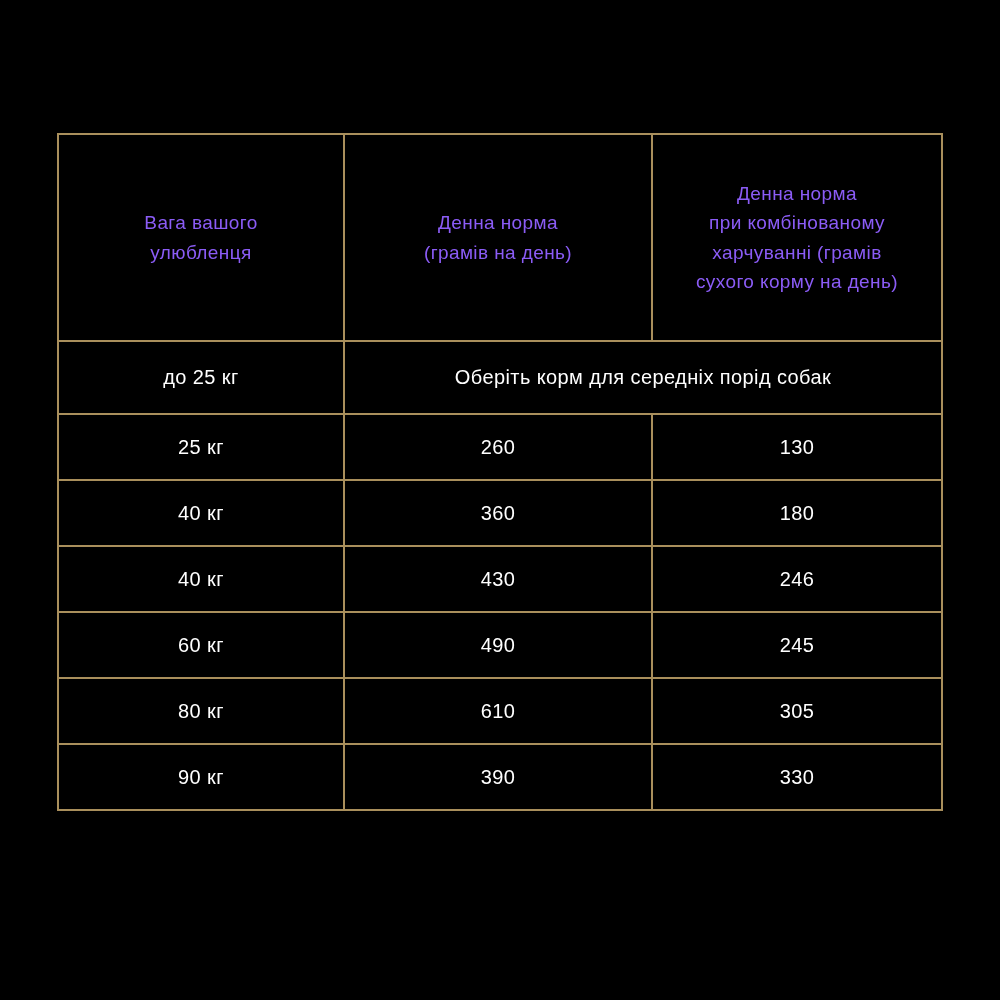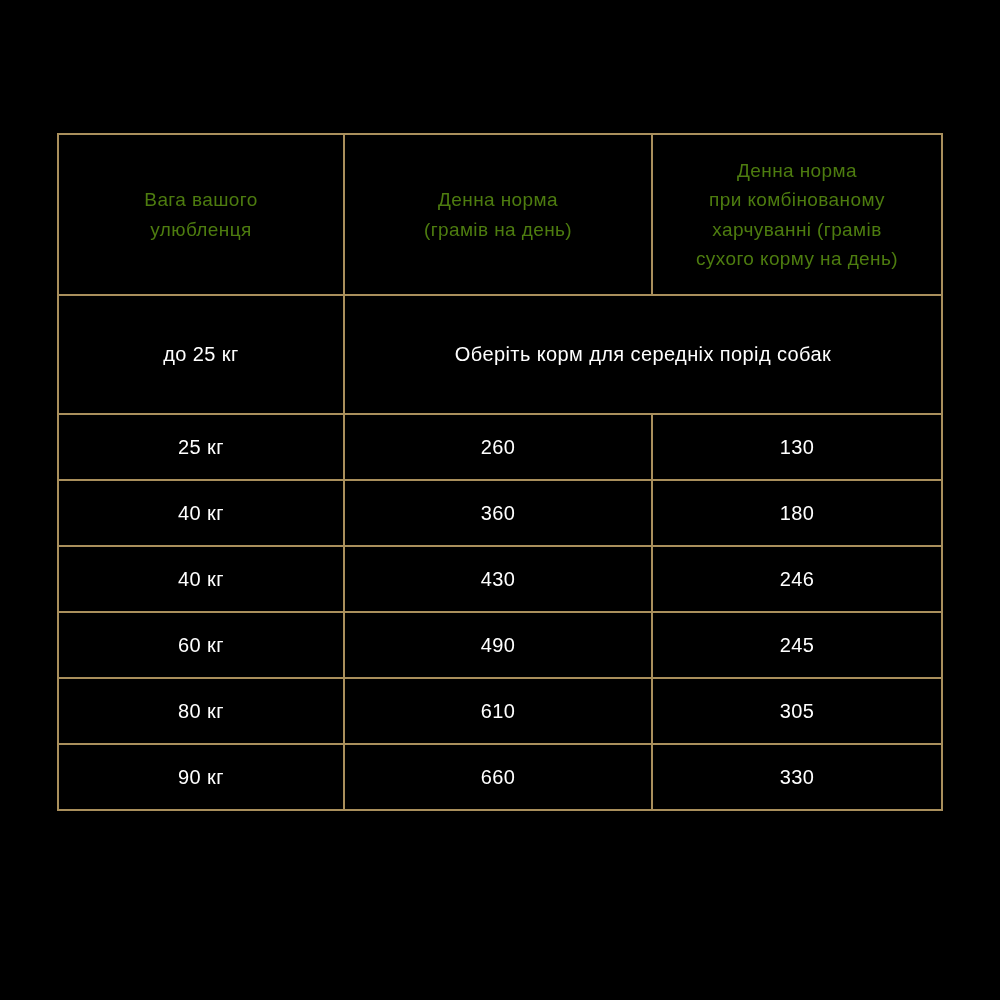--- a/index.html
+++ b/index.html
@@ -28,35 +28,35 @@
   .feed-table col.c1 { width: 286px; }
   .feed-table col.c2 { width: 308px; }
   .feed-table col.c3 { width: 290px; }
   .feed-table th, .feed-table td {
     border: 2px solid #a98f5c;
     text-align: center;
     vertical-align: middle;
     background: #000000;
   }
   .feed-table th {
-    height: 161px;
-    color: #4d7c0f;
+    height: 207px;
+    color: #8b5cf6;
     font-weight: 400;
     font-size: 19px;
     line-height: 1.55;
     letter-spacing: 0.4px;
     white-space: pre-line;
   }
   .feed-table td {
     color: #ffffff;
     font-size: 20px;
     letter-spacing: 0.4px;
     font-weight: 400;
   }
-  .feed-table tr.merged-row td { height: 119px; }
+  .feed-table tr.merged-row td { height: 73px; }
   .feed-table tr.data-row td { height: 66px; }
 </style>
 </head>
 <body>
 
 <div class="stage">
   <table class="feed-table">
     <colgroup>
       <col class="c1">
         <col class="c2">
@@ -107,18 +107,18 @@
 
 
   <tr class="data-row">
     <td>80 кг</td>
     <td>610</td>
     <td>305</td>
   </tr>
 
   <tr class="data-row">
     <td>90 кг</td>
-    <td>660</td>
+    <td>390</td>
     <td>330</td>
   </tr>
 </tbody>
   </table>
 </div>
 
 </body></html>

